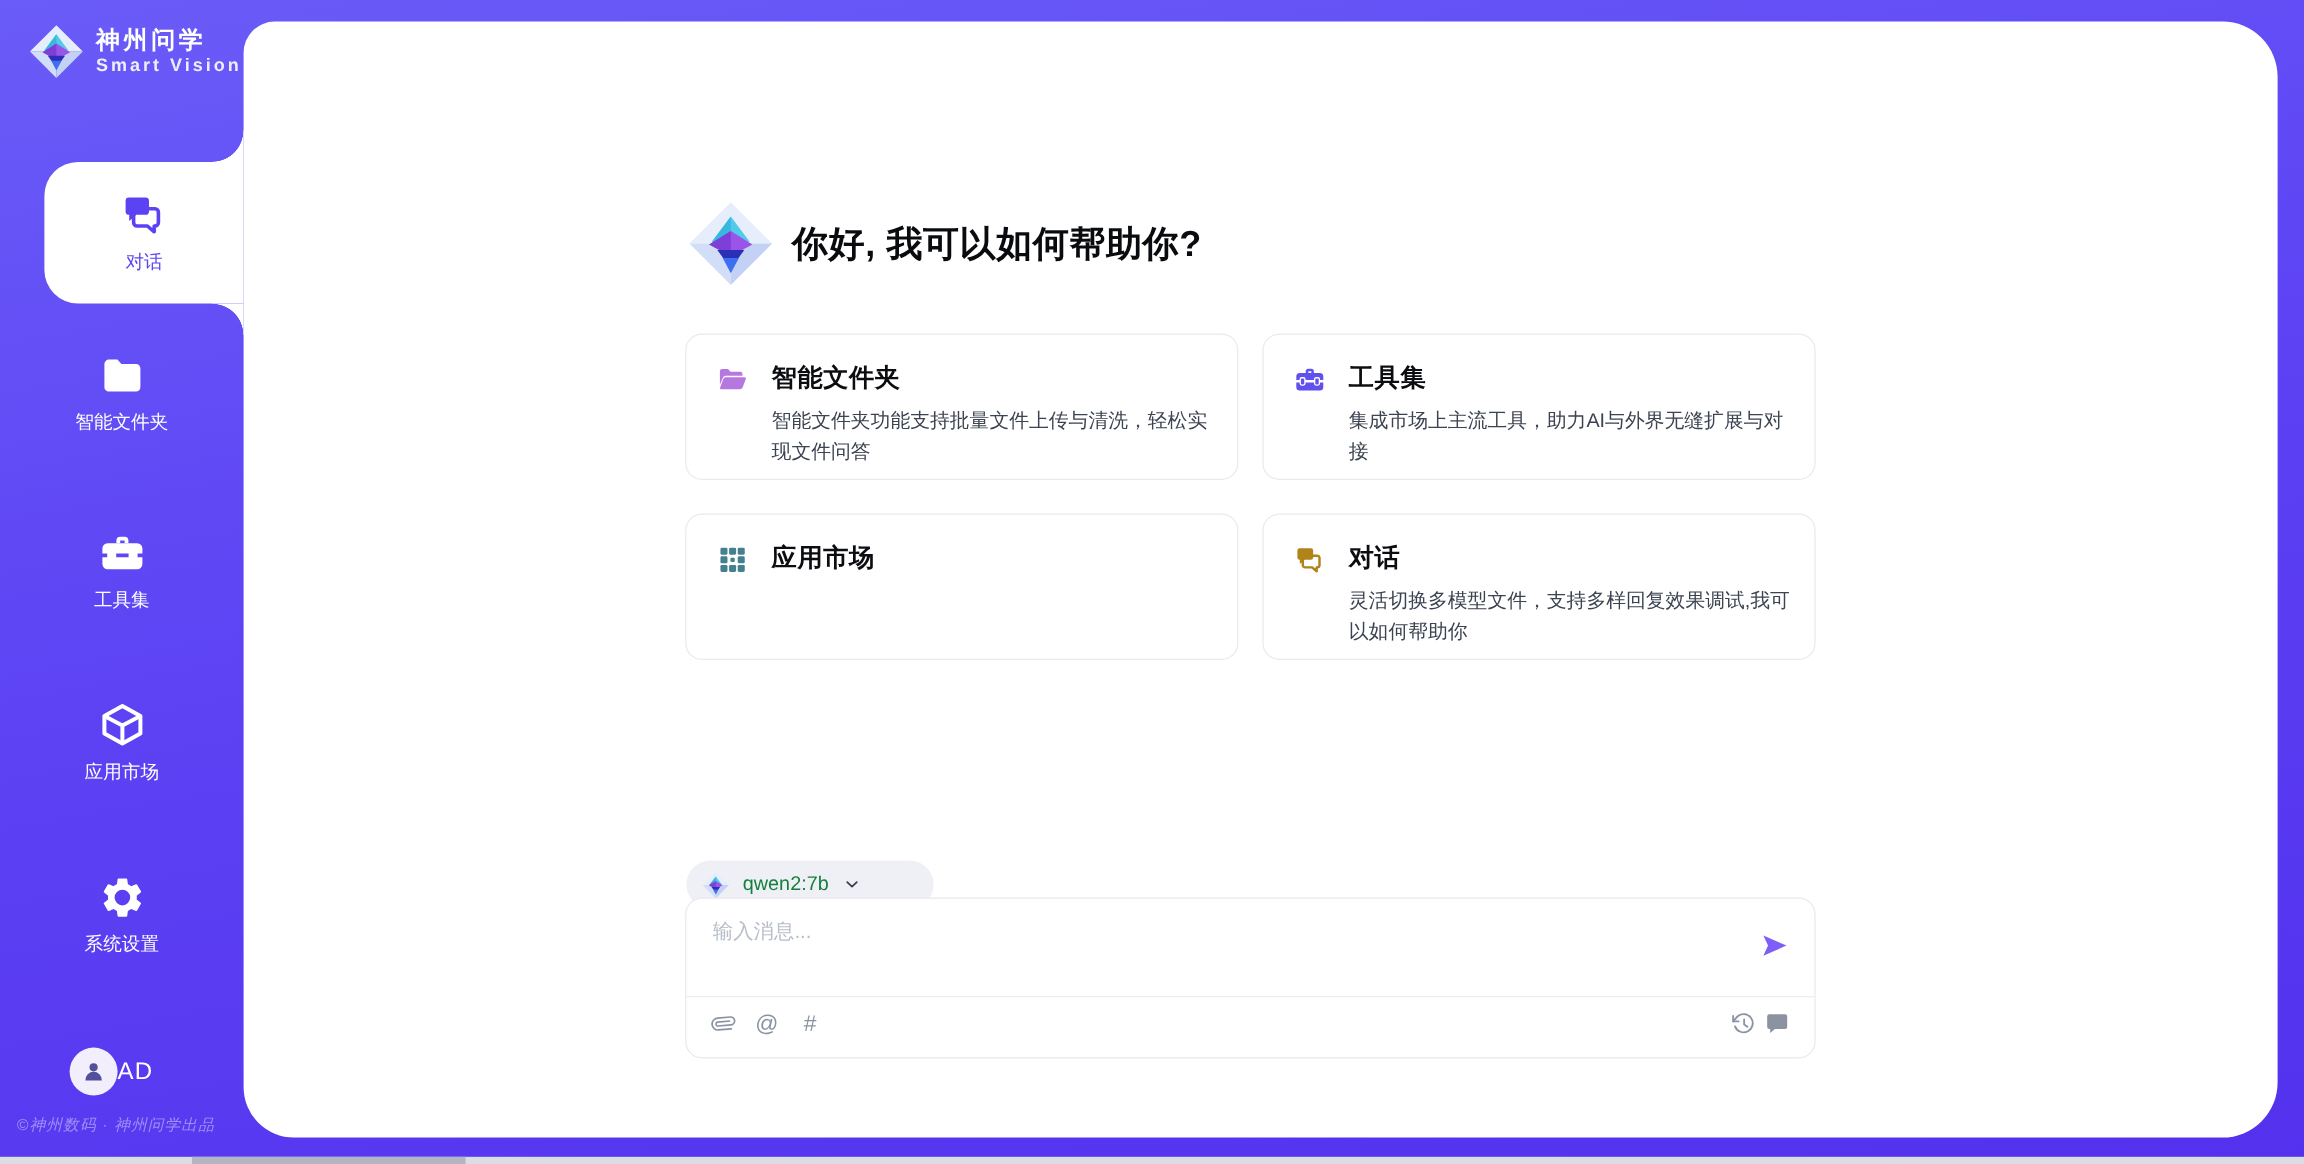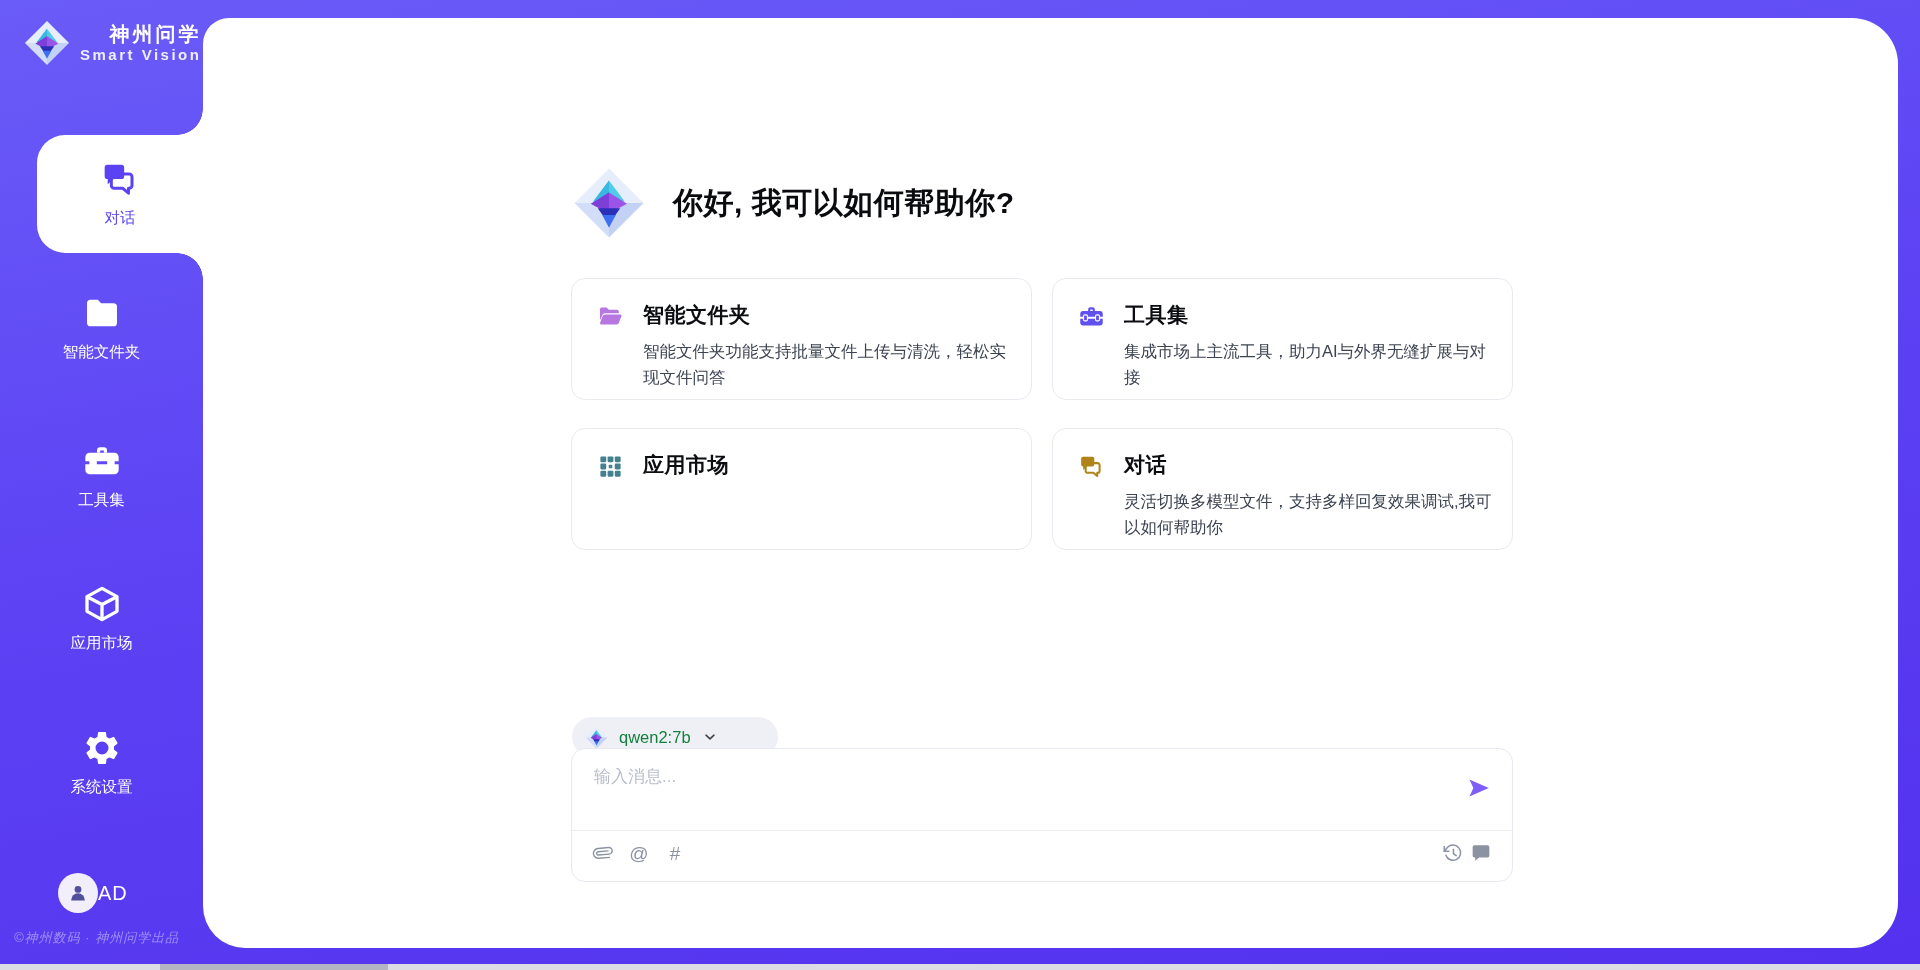--- a/index.html
+++ b/index.html
@@ -6,21 +6,21 @@
   html,body { width:1920px; height:970px; overflow:hidden; }
   body {
     font-family:"Liberation Sans","DejaVu Sans",sans-serif;
     background:linear-gradient(170deg,#6a5cf8 0%,#5d43f4 45%,#5331ee 100%);
     position:relative;
   }
   svg { display:block; }
 
   
   .sidebar { position:absolute; left:0; top:0; width:203px; height:970px; }
-  .brand { position:absolute; left:24px; top:20px; display:flex; align-items:center; gap:10px;text-align:right; }
+  .brand { position:absolute; left:24px; top:20px; display:flex; align-items:center; gap:10px; }
   .brand-logo { width:46px; height:46px; }
   .brand-name { color:#fff; font-size:20px; font-weight:700; letter-spacing:3px; line-height:1.15; }
   .brand-tag { color:#eef; font-size:15px; letter-spacing:2.5px; font-weight:700; }
 
   .nav-active-blob {
     position:absolute; left:37px; right:0; top:135px; height:118px;
     background:#fff; border-radius:28px 0 0 28px;
     display:flex; flex-direction:column; align-items:center; justify-content:center; gap:9px;
   }
   .nav-active-blob .curve-top, .nav-active-blob .curve-bottom {
@@ -46,21 +46,21 @@
   .avatar { width:40px; height:40px; border-radius:50%; background:#f2eefb; display:flex; align-items:center; justify-content:center; }
   .avatar svg { width:22px; height:22px; color:#52509c; }
   .user-name { color:#fff; font-size:20px; letter-spacing:1px; }
   .side-footer { position:absolute; left:14px; top:929px; color:rgba(255,255,255,0.42); font-size:13px; letter-spacing:1px; white-space:nowrap;font-style:italic; }
 
   
   .panel {
     position:absolute; left:203px; top:18px; right:22px; bottom:22px;
     background:#fff; border-radius:26px 46px 46px 42px;
   }
-  .greet { position:absolute; left:370px; top:148px; display:flex; align-items:center; gap:28px; height:74px; }
+  .greet { position:absolute; left:370px; top:148px; display:flex; align-items:center; gap:15px; height:74px; }
   .greet-logo { width:72px; height:74px; }
   .greet-text { font-size:30px; font-weight:800; color:#0a0b0e; letter-spacing:0.5px; }
 
   .cards { position:absolute; left:368px; top:260px; display:grid;
     grid-template-columns:461px 461px; grid-auto-rows:122px; column-gap:20px; row-gap:28px; }
   .card {
     background:#fff; border:1px solid #e9eaf0; border-radius:14px;
     padding:22px 20px 0 25px; display:flex; gap:19px; cursor:pointer;
   }
   .card-icon { width:27px; height:27px; flex:0 0 27px; margin-top:2px; }

